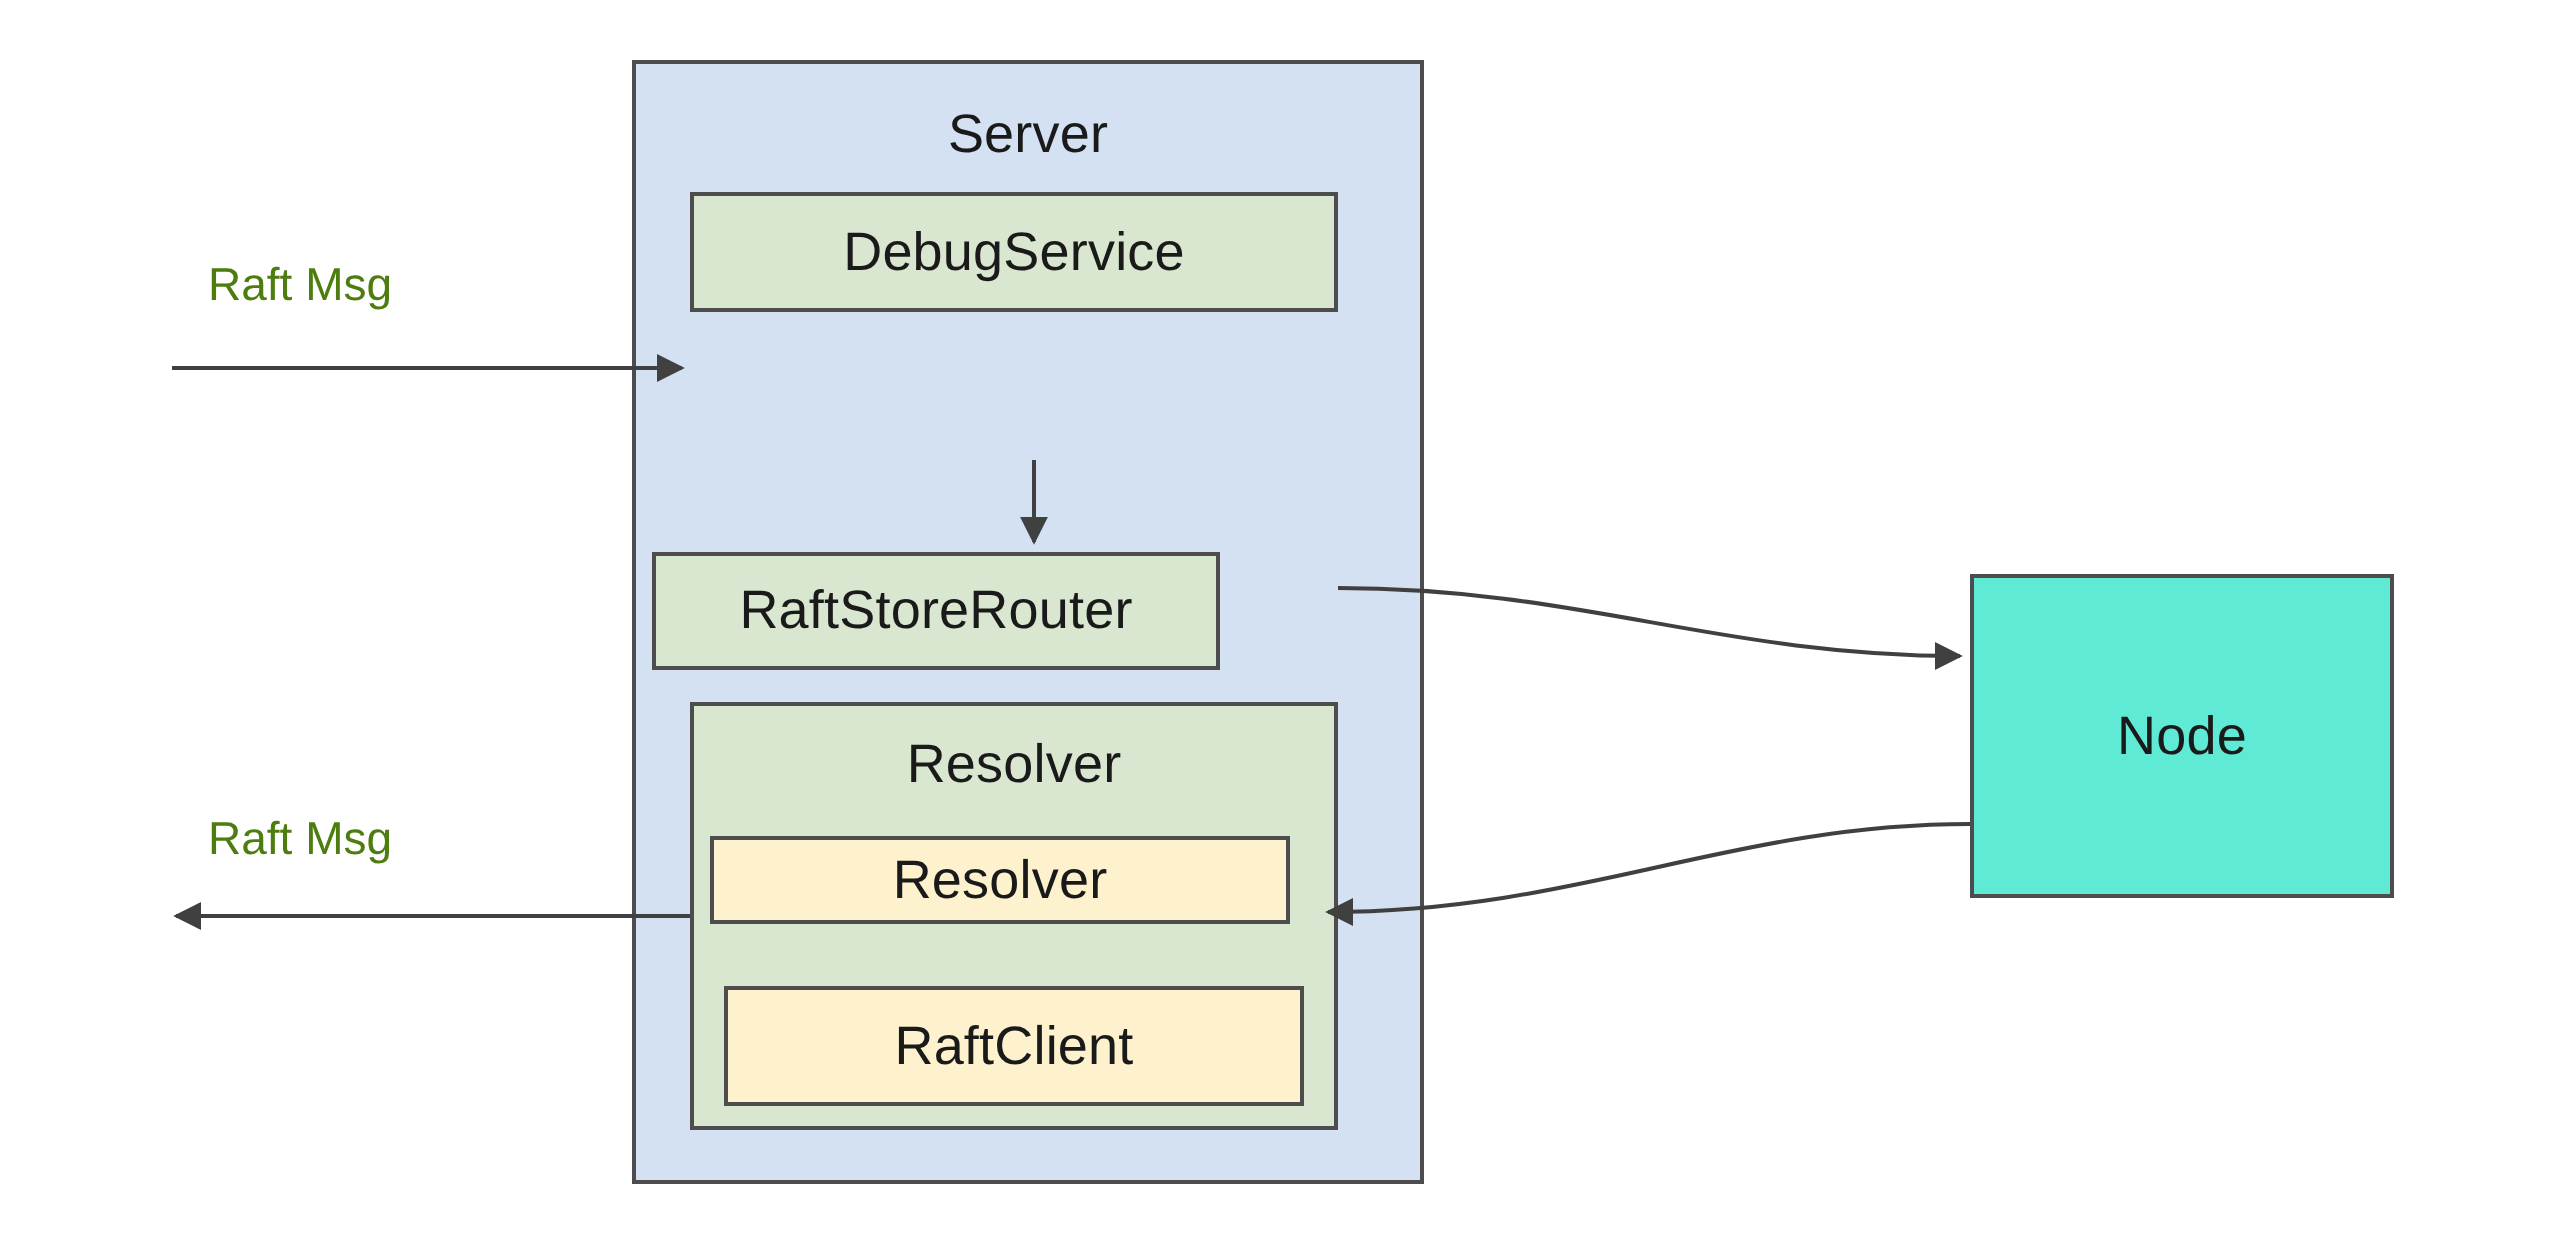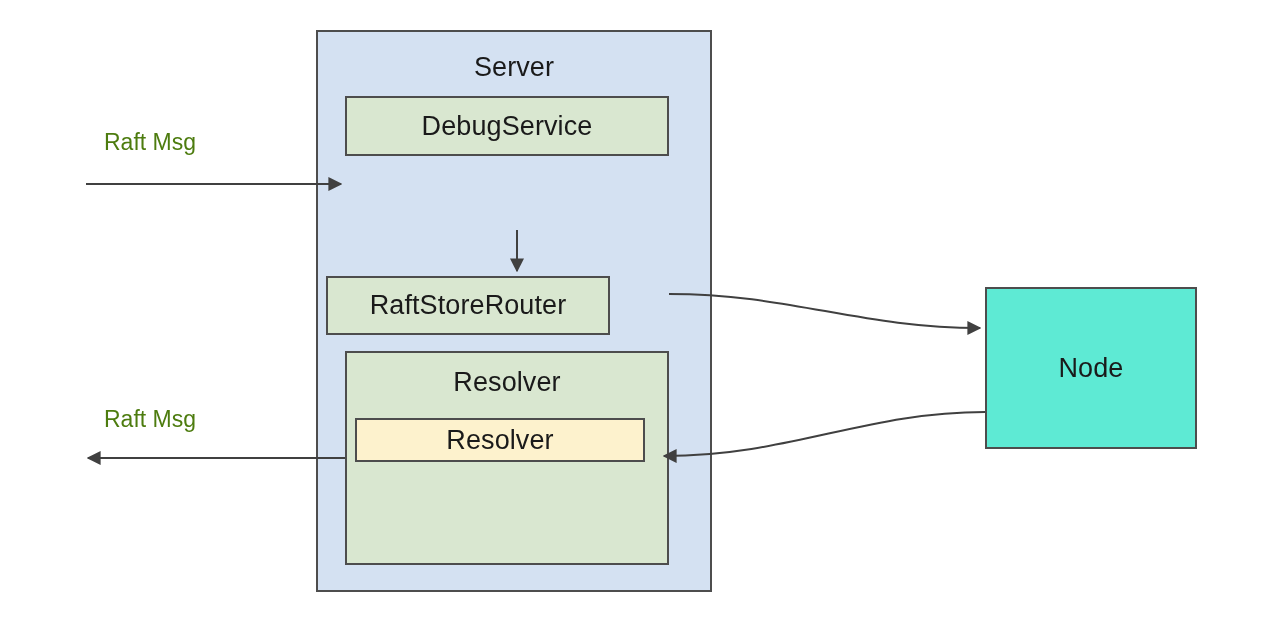--- a/index.html
+++ b/index.html
@@ -141,20 +141,23 @@
   </div>
 
   <div class="box service-box" id="transport-box">
     <span class="box-label">Resolver</span>
   </div>
 
   <div class="box client-box" id="resolver-box">
     <span class="box-label">Resolver</span>
   </div>
 
+  <div class="box client-box" id="raft-client-box">
+    <span class="box-label">RaftClient</span>
+  </div>
 
   <div class="box" id="node-box">
     <span class="box-label">Node</span>
   </div>
 
   <div class="free-label" id="raft-msg-in-label">Raft Msg</div>
   <div class="free-label" id="raft-msg-out-label">Raft Msg</div>
 
   <svg id="connectors" viewBox="0 0 1288 618">
     <defs>

